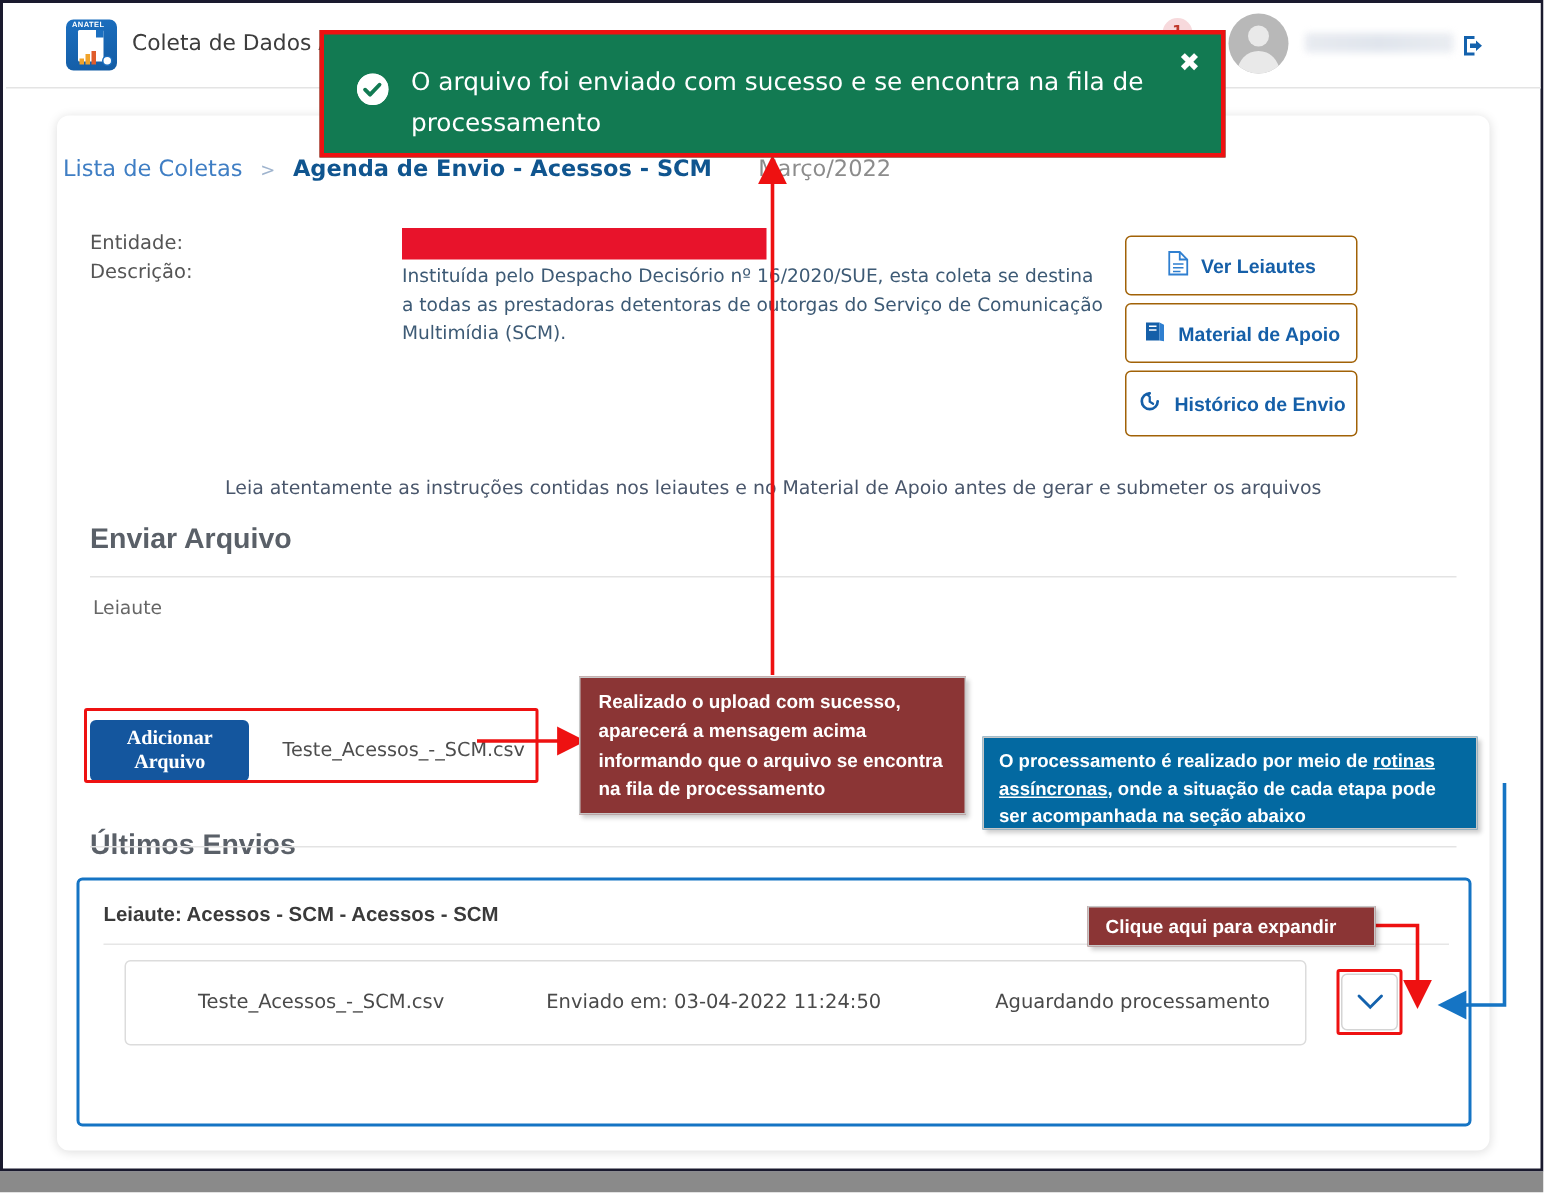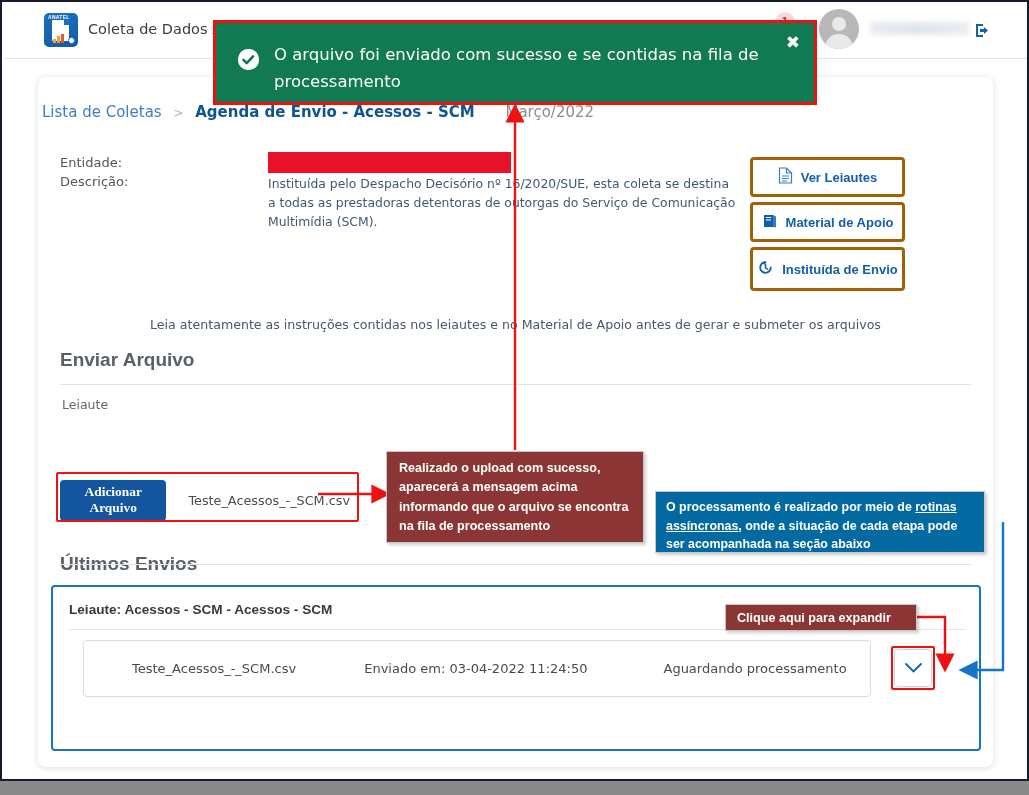--- a/index.html
+++ b/index.html
@@ -113,21 +113,21 @@
     position:absolute; left:208px; top:-3px; width:243px; height:21px; background:#e8132b;
   }
   #descricao-text {
     position:absolute; left:208px; top:19px; width:468px;
     font-size:12.4px; color:#3d5a75; line-height:19px;
   }
 
   
   .side-btn {
     position:absolute; left:712px; width:155px; height:40px;
-    border:3px solid #a16207; border-radius:4px; background:#fff;
+    border:1px solid #a16207; border-radius:4px; background:#fff;
     color:#155fa8; font-weight:bold; font-size:13px;
     display:flex; align-items:center; justify-content:center; gap:8px;
     font-family:"Liberation Sans", sans-serif;
     cursor:pointer;
   }
   #btn-ver-leiautes { top:80px; }
   #btn-material-apoio { top:125px; }
   #btn-historico-envio { top:170px; height:44px; }
   .side-btn svg { flex:0 0 auto; }
 
@@ -333,21 +333,21 @@
     </div>
 
     <div class="side-btn" id="btn-historico-envio">
       <span>
         <svg width="17" height="17" viewBox="0 0 17 17">
           <path d="M8.5 3.2A5.3 5.3 0 1 0 13.8 8.5" fill="none" stroke="#155fa8" stroke-width="1.8" stroke-linecap="round"></path>
           <path d="M8.5 2.2L5.6 4.2l2.9 2z" fill="#155fa8"></path>
           <path d="M8.5 5.6v3.2l2.2 1.4" fill="none" stroke="#155fa8" stroke-width="1.5" stroke-linecap="round"></path>
         </svg>
       </span>
-      <span>Instituída de Envio</span>
+      <span>Histórico de Envio</span>
     </div>
 
     <div id="leia-text">Leia atentamente as instruções contidas nos leiautes e no Material de Apoio antes de gerar e submeter os arquivos</div>
 
     <div class="section-h" id="h-enviar">Enviar Arquivo</div>
     <div class="section-rule" id="rule-enviar"></div>
 
     <div id="lbl-leiaute">Leiaute</div>
 
     <div id="file-row">
@@ -405,21 +405,21 @@
     <path d="M1003 522 L1003 670 L968 670" fill="none" stroke="#1574c4" stroke-width="2.4" marker-end="url(#ar-blue)"></path>
   </svg>
 
   <div id="alert-success">
     <div id="alert-check">
       <svg width="21" height="21" viewBox="0 0 21 21">
         <circle cx="10.5" cy="10.5" r="10.5" fill="#ffffff"></circle>
         <path d="M5.4 10.8l3.3 3.3 6.3-6.6" fill="none" stroke="#127a52" stroke-width="2.6" stroke-linecap="round" stroke-linejoin="round"></path>
       </svg>
     </div>
-    <div id="alert-msg">O arquivo foi enviado com sucesso e se contidas na fila de processamento</div>
+    <div id="alert-msg">O arquivo foi enviado com sucesso e se encontra na fila de processamento</div>
     <div id="alert-close">✖</div>
   </div>
 
   <div class="redbox" id="anno-upload">Realizado o upload com sucesso, aparecerá a mensagem acima informando que o arquivo se encontra na fila de processamento</div>
 
   <div id="anno-async">
     <span>O processamento é realizado por meio de </span><u>rotinas assíncronas</u><span>, onde a situação de cada etapa pode ser acompanhada na seção abaixo</span>
   </div>
 
   <div class="redbox" id="anno-expandir">Clique aqui para expandir</div>

